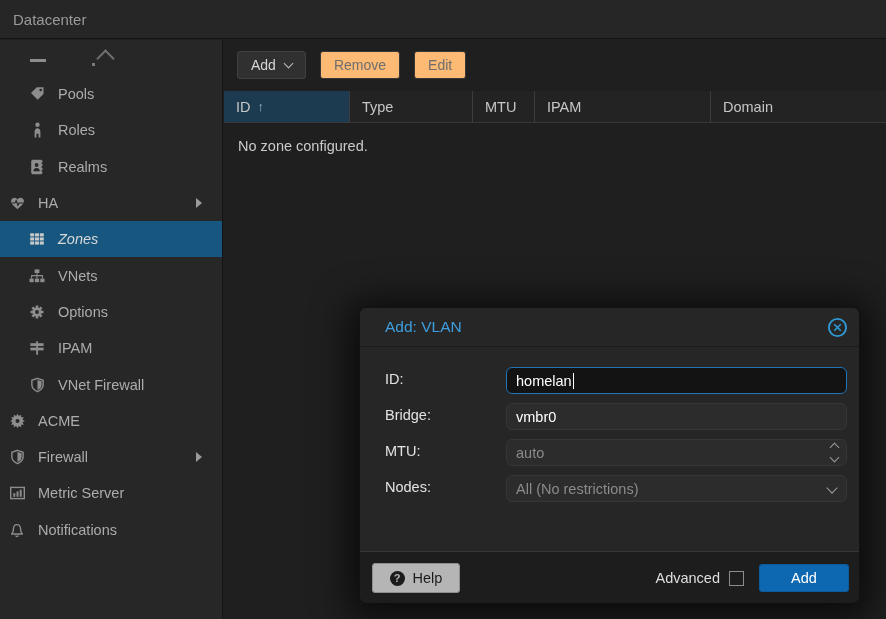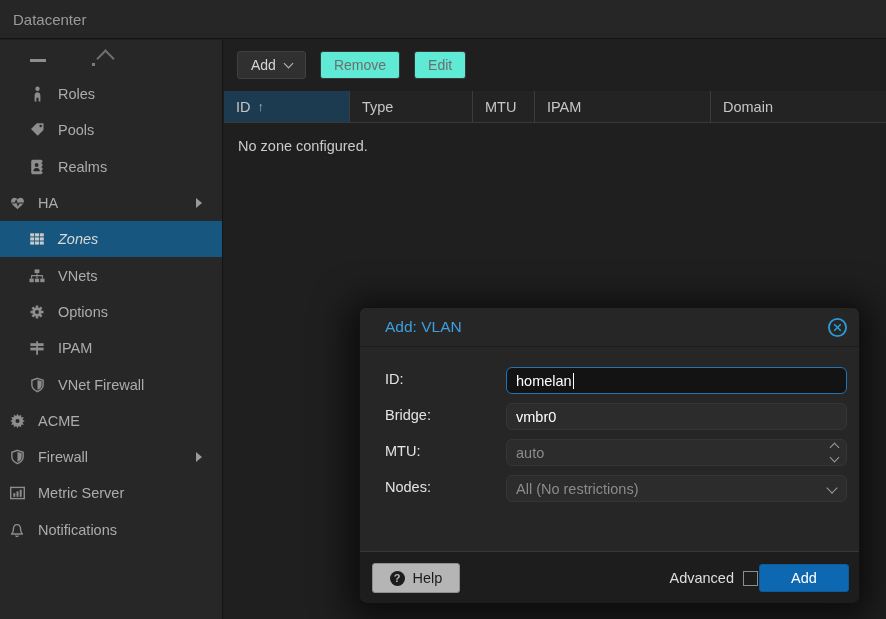--- a/index.html
+++ b/index.html
@@ -32,21 +32,21 @@
   .partial-chevron { position:absolute; left:99px; top:12px; width:13px; height:13px;
     border-top:2.4px solid #6f6f6f; border-right:2.4px solid #6f6f6f; transform:rotate(-45deg); }
 
   
   .content { position:absolute; left:224px; top:40px; width:662px; height:579px; background:#1f1f1f; }
   .toolbar { position:absolute; left:0; top:0; width:100%; height:50px; display:flex;
     align-items:center; padding-left:13px; gap:14px; }
   .tb-btn { height:28px; border-radius:3px; font-size:14px; display:inline-flex;
     align-items:center; justify-content:center; padding:0 13px; cursor:pointer; }
   .tb-btn.enabled { background:#303030; border:1px solid #404040; color:#d6d6d6; }
-  .tb-btn.disabled { background:#5eead4; border:1px solid #373737; color:#6e6e6e; }
+  .tb-btn.disabled { background:#fdba74; border:1px solid #373737; color:#6e6e6e; }
   .caret-down { width:7px; height:7px; border-right:1.7px solid #bdbdbd; border-bottom:1.7px solid #bdbdbd;
     transform:rotate(45deg); margin-left:9px; margin-top:-4px; }
 
   .grid-header { position:absolute; left:0; top:51px; width:100%; height:32px; background:#232323;
     border-bottom:1px solid #383838; display:flex; font-size:14.5px; color:#c6c6c6; }
   .gh-cell { display:flex; align-items:center; padding-left:12px; border-right:1px solid #3c3c3c; }
   .gh-cell.sorted { background:#1d3b50; }
   .gh-cell.last { border-right:none; flex:1; }
   .sort-arrow { margin-left:7px; color:#a9bac6; font-size:13px; }
   .empty-text { position:absolute; left:14px; top:98px; font-size:14.5px; color:#cbcbcb; }
@@ -74,21 +74,21 @@
   .combo-arrow { position:absolute; right:10px; top:8px; width:8px; height:8px;
     border-right:1.6px solid #9b9b9b; border-bottom:1.6px solid #9b9b9b; transform:rotate(45deg); }
 
   .dlg-footer { position:absolute; left:0; top:243px; width:100%; height:52px; background:#1d1d1d;
     border-top:1px solid #373737; border-radius:0 0 7px 7px; display:flex; align-items:center; }
   .help-btn { position:absolute; left:12px; top:11px; width:88px; height:30px; background:#b5b5b5;
     border:1px solid #8f8f8f; border-radius:3px; display:flex; align-items:center; justify-content:center;
     gap:8px; color:#1c1c1c; font-size:14.5px; cursor:pointer; }
   .help-q { width:15px; height:15px; border-radius:50%; background:#1c1c1c; color:#b5b5b5;
     font-size:11px; font-weight:bold; display:flex; align-items:center; justify-content:center; }
-  .advanced-wrap { position:absolute; right:101px; top:0; height:52px; display:flex; align-items:center; gap:9px; }
+  .advanced-wrap { position:absolute; right:115px; top:0; height:52px; display:flex; align-items:center; gap:9px; }
   .advanced-label { color:#dedede; font-size:14.5px; }
   .checkbox { width:15px; height:15px; border:1px solid #8d8d8d; background:#1d1d1d; cursor:pointer; }
   .add-btn { position:absolute; right:10px; top:12px; width:90px; height:28px; background:#0e68b1;
     border:1px solid #0c5b9c; border-radius:3px; color:#ffffff; font-size:14.5px;
     display:flex; align-items:center; justify-content:center; cursor:pointer; }
 </style>
 </head>
 <body>
 
 <div class="top-header">
@@ -98,36 +98,36 @@
 <div class="sidebar">
 
   <div class="partial-row">
     <span class="partial-dash"></span>
     <span class="partial-dot"></span>
     <span class="partial-chevron"></span>
   </div>
 
   <div class="nav-row lvl2">
     <span class="nav-icon">
+      <svg width="16" height="16" viewBox="0 0 16 16">
+          <path d="M2 7 L7.8 1.2 H14.5 V7.9 L8.7 13.7 Z" fill="#8d8d8d"></path>
+          <circle cx="11.7" cy="4" r="1.3" fill="#272727"></circle>
+        </svg>
+    </span>
+    <span class="nav-label">Pools</span>
+  </div>
+
+  <div class="nav-row lvl2">
+    <span class="nav-icon">
       <svg width="13" height="16" viewBox="0 0 13 16">
           <circle cx="6.5" cy="2.8" r="2.2" fill="#8d8d8d"></circle>
           <path d="M3.6 15.5 V9.8 C3.6 7.6 4.8 6.2 6.5 6.2 s2.9 1.4 2.9 3.6 V15.5 H7.6 V11.8 H5.4 V15.5 Z" fill="#8d8d8d"></path>
         </svg>
     </span>
     <span class="nav-label">Roles</span>
-  </div>
-
-  <div class="nav-row lvl2">
-    <span class="nav-icon">
-      <svg width="16" height="16" viewBox="0 0 16 16">
-          <path d="M2 7 L7.8 1.2 H14.5 V7.9 L8.7 13.7 Z" fill="#8d8d8d"></path>
-          <circle cx="11.7" cy="4" r="1.3" fill="#272727"></circle>
-        </svg>
-    </span>
-    <span class="nav-label">Pools</span>
   </div>
 
   <div class="nav-row lvl2">
     <span class="nav-icon">
       <svg width="16" height="16" viewBox="0 0 16 16">
           <rect x="2.2" y="0.8" width="11.3" height="14.4" rx="1.6" fill="#8d8d8d"></rect>
           <rect x="12.6" y="3.4" width="2.6" height="1.7" fill="#272727"></rect>
           <rect x="12.6" y="7.2" width="2.6" height="1.7" fill="#272727"></rect>
           <rect x="12.6" y="11" width="2.6" height="1.7" fill="#272727"></rect>
           <circle cx="7.6" cy="6" r="1.9" fill="#272727"></circle>

